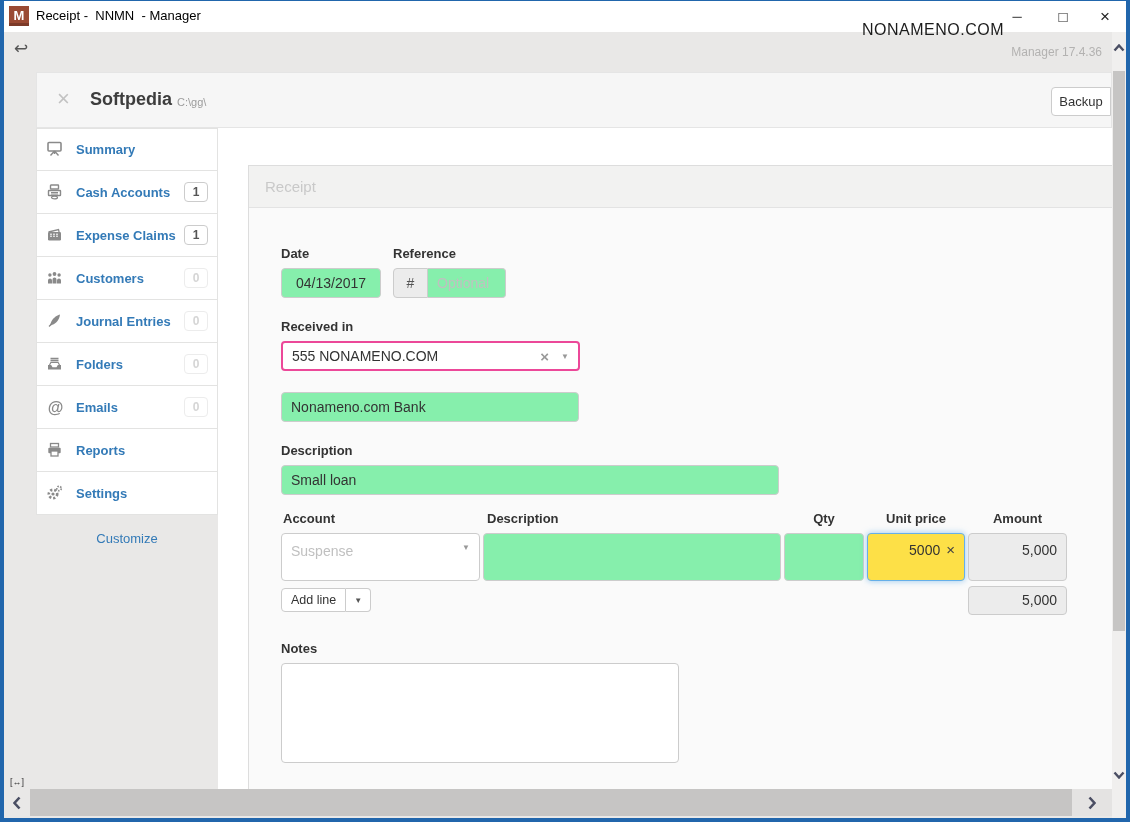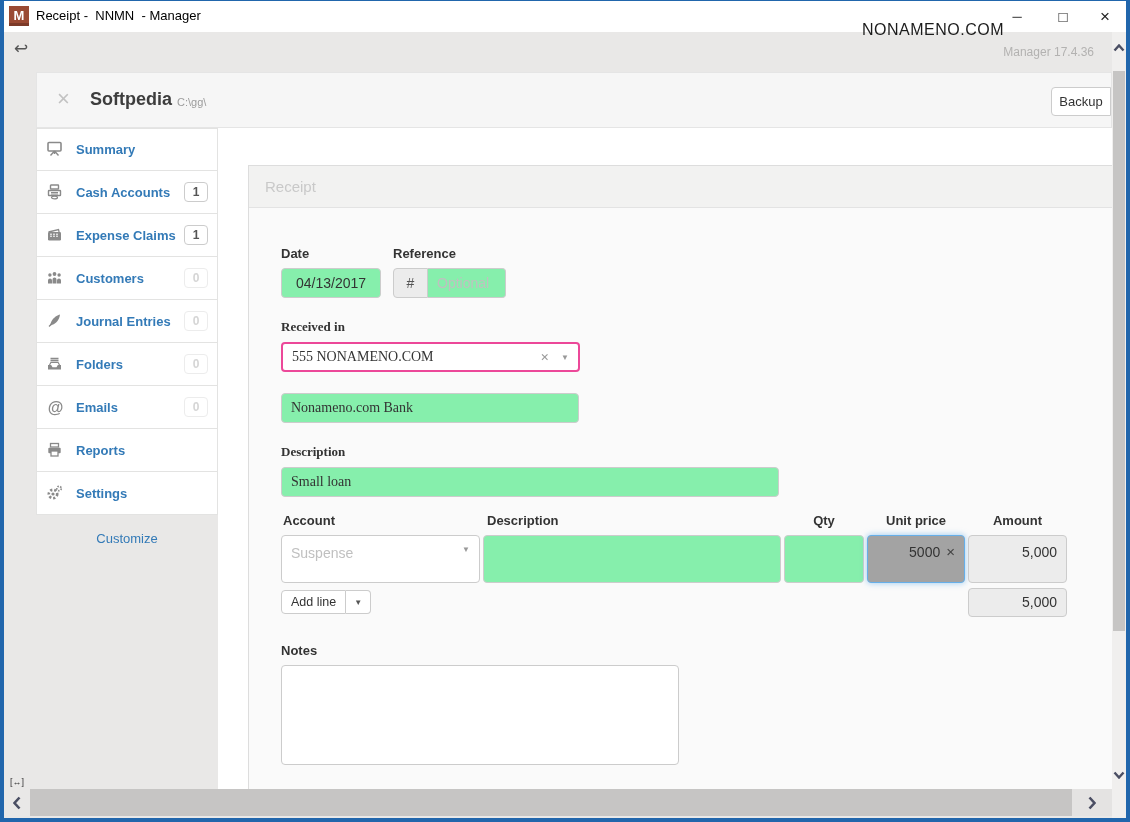--- a/index.html
+++ b/index.html
@@ -18,21 +18,21 @@
              font-size:15px; color:#222; cursor:pointer; }
   .win-min { right:92px; font-size:13px; }
   .win-max { right:46px; }
   .win-close { right:4px; font-size:17px; }
   .overlay-mark { position:absolute; left:858px; top:20px; font-size:16px; color:#1c1c1c;
                   letter-spacing:0.5px; z-index:9; }
 
   
   .toolbar { position:absolute; left:0; top:31px; width:100%; height:37px; background:#e9e8e7; }
   .back-arrow { position:absolute; left:10px; top:6px; font-size:17px; color:#555; cursor:pointer; }
-  .version { position:absolute; right:32px; top:13px; font-size:12px; color:#b3b2b1; }
+  .version { position:absolute; right:24px; top:13px; font-size:12px; color:#b3b2b1; }
 
   
   .app-header { position:absolute; left:32px; top:71px; width:1076px; height:56px;
                 background:#f6f6f6; border:1px solid #e5e5e5; }
   .hdr-close { position:absolute; left:20px; top:13px; font-size:22px; color:#c2c2c2; cursor:pointer; }
   .hdr-title { position:absolute; left:53px; top:16px; font-size:18px; font-weight:bold; color:#3d3d3d; }
   .hdr-path { position:absolute; left:140px; top:23px; font-size:11px; color:#9c9c9c; }
   .backup-btn { position:absolute; right:0px; top:14px; width:60px; height:29px; background:#fff;
                 border:1px solid #ccc; border-radius:4px 0 0 4px; font-size:13px; color:#333; cursor:pointer;
                 font-family:inherit; }
@@ -69,21 +69,21 @@
          background:#86efac; color:#333; font-family:inherit; outline:none; }
   .txt::placeholder { color:#c0c0c0; }
 
   .row-flex { display:flex; gap:12px; }
   .date-input { width:100px; text-align:center; }
   .ref-group { display:flex; }
   .ref-prefix { width:35px; height:30px; background:#ececec; border:1px solid #ccc;
                 border-radius:4px 0 0 4px; text-align:center; line-height:28px; font-size:14px; color:#555; }
   .ref-input { width:78px; border-radius:0 4px 4px 0; border-left:none; }
 
-  .group { margin-top:21px;font-family:Liberation Serif, serif; }
+  .group { margin-top:21px; }
   .select-box { width:299px; height:30px; border:2px solid #ec4899; border-radius:4px; background:#fff;
                 display:flex; align-items:center; padding:0 9px; cursor:pointer; }
   .select-value { flex:1; font-size:14px; color:#333; }
   .clear-x { color:#999; font-size:15px; font-weight:bold; margin-right:12px; cursor:pointer; }
   .caret { font-size:8px; color:#999; cursor:pointer; }
   .payer-input { width:298px; }
   .desc-input { width:498px; }
 
   
   .lines { margin-top:16px; width:786px; }
@@ -92,21 +92,21 @@
   .ch-desc { width:298px; padding-left:4px; }
   .ch-qty { width:80px; text-align:center; }
   .ch-unit { width:98px; text-align:center; }
   .ch-amount { width:99px; text-align:center; }
   .line-row { display:flex; gap:3px; margin-top:7px; }
   .account-select { width:199px; height:48px; border:1px solid #ccc; border-radius:4px; background:#fff;
                     display:flex; align-items:flex-start; padding:9px; cursor:pointer; }
   .account-placeholder { flex:1; font-size:14px; color:#c0c0c0; }
   .cell-desc { width:298px; height:48px; padding-top:6px; vertical-align:top; }
   .cell-qty { width:80px; height:48px; }
-  .unit-box { width:98px; height:48px; border:1px solid #66afe9; border-radius:4px; background:#a3a3a3;
+  .unit-box { width:98px; height:48px; border:1px solid #66afe9; border-radius:4px; background:#fde047;
               box-shadow:0 0 6px rgba(102,175,233,0.65); display:flex; justify-content:flex-end;
               align-items:flex-start; padding:8px 9px; }
   .unit-input { border:none; outline:none; width:42px; text-align:right; font-size:14px; color:#333;
                 font-family:inherit; background:transparent; padding:0; }
   .unit-clear { color:#444; font-size:15px; margin-left:6px; cursor:pointer; line-height:16px; }
   .amount-box { width:99px; height:48px; background:#ececec; border:1px solid #ccc; border-radius:4px;
                 text-align:right; padding:8px 9px; font-size:14px; color:#333; }
   .totals-row { position:relative; margin-top:5px; height:29px; }
   .addline-btn { position:absolute; left:0; top:2px; display:inline-flex; cursor:pointer; }
   .addline-label { padding:4px 9px; border:1px solid #ccc; border-radius:4px 0 0 4px; background:#fff;

